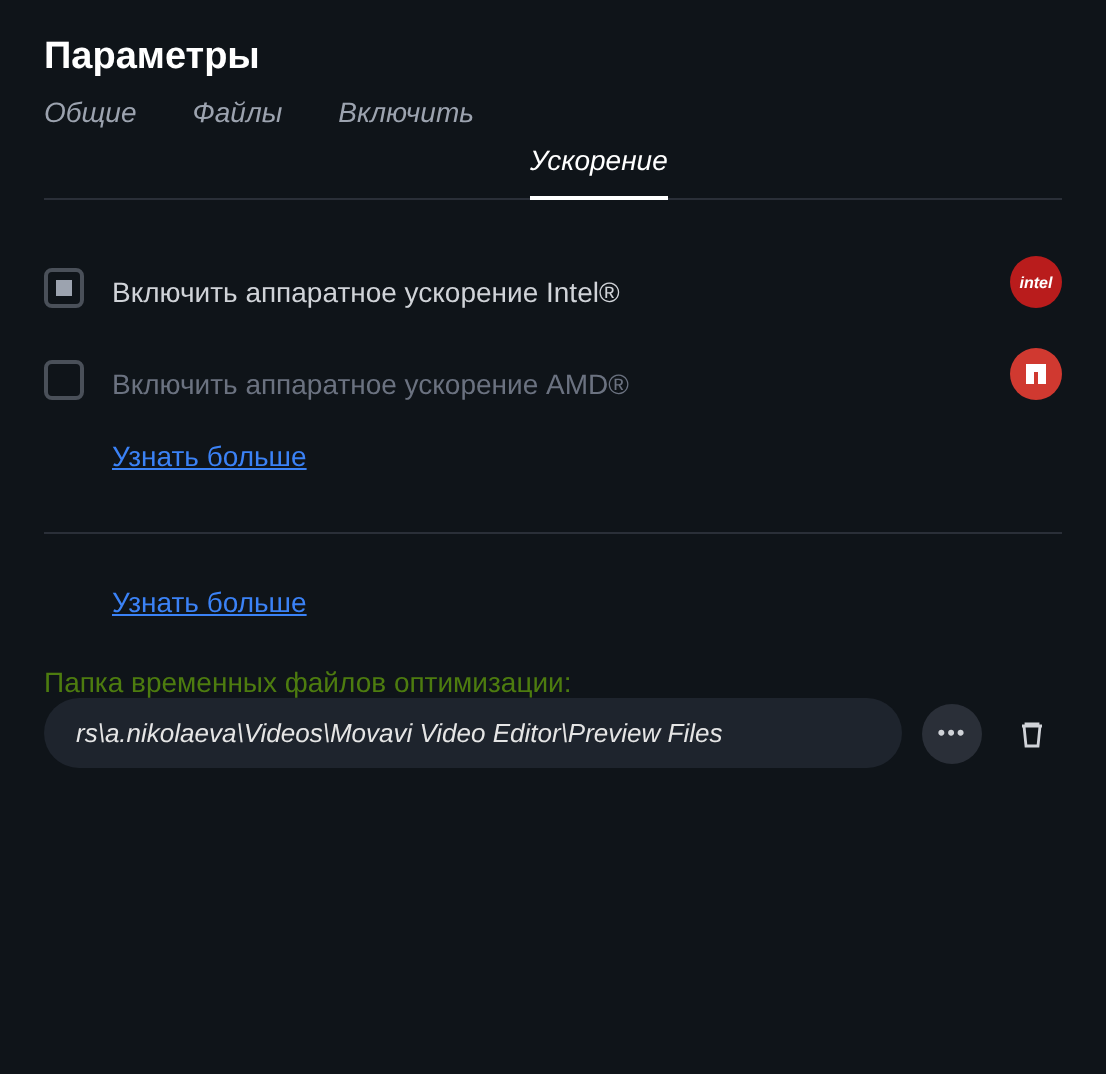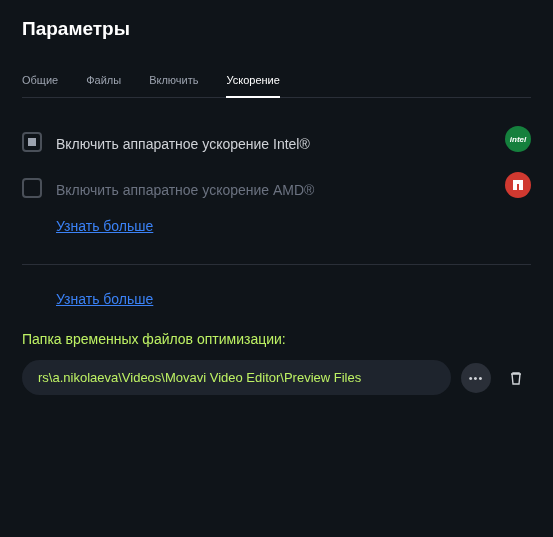--- a/index.html
+++ b/index.html
@@ -10,38 +10,40 @@
   width: 553px;
   height: 537px;
   padding: 18px 22px;
   font-size: 14px;
   overflow: hidden;
 }
 .title {
   font-size: 19px;
   font-weight: 600;
   color: #ffffff;
-  margin-bottom: 34px;
+  margin-bottom: 8px;
 }
 .tabs {
   display: flex;
   gap: 28px;
   border-bottom: 1px solid #2a2f38;
   margin-bottom: 28px;
 }
 .tab {
   padding-bottom: 10px;
   color: #9ca3af;
   cursor: pointer;
-  font-size: 11px;
+  font-size: 14px;
+  font-style: italic;
 }
 .tab.active {
   color: #ffffff;
   border-bottom: 2px solid #ffffff;
   margin-bottom: -1px;
+  margin-top: 24px;
 }
 .row {
   display: flex;
   align-items: flex-end;
   gap: 14px;
   margin-bottom: 20px;
 }
 .checkbox {
   width: 20px;
   height: 20px;
@@ -73,21 +75,21 @@
   height: 26px;
   border-radius: 50%;
   display: flex;
   align-items: center;
   justify-content: center;
   font-size: 10px;
   font-weight: 700;
   color: #fff;
   flex-shrink: 0;
 }
-.brand-intel { background: #15803d; }
+.brand-intel { background: #b91c1c; }
 .brand-nvidia { background: #76b900; }
 .brand-amd { background: #d03930; }
 .link {
   color: #3b82f6;
   text-decoration: underline;
   cursor: pointer;
   margin-left: 34px;
   margin-bottom: 20px;
   display: inline-block;
   font-size: 14px;
@@ -105,38 +107,39 @@
   border-radius: 50%;
   display: flex;
   align-items: center;
   justify-content: center;
   color: #3b82f6;
   font-size: 12px;
   font-weight: 700;
   cursor: pointer;
 }
 .folder-label {
-  color: #bef264;
-  margin-bottom: 13px;
+  color: #4d7c0f;
+  margin-bottom: 0;
   margin-top: 4px;
 }
 .path-row {
   display: flex;
   align-items: center;
   gap: 10px;
 }
 .path-input {
   flex: 1;
   background: #1e242d;
   border: none;
   border-radius: 20px;
   padding: 10px 16px;
-  color: #bef264;
+  color: #e5e5e5;
   font-size: 13px;
   outline: none;
+  font-style: italic;
 }
 .icon-btn {
   width: 30px;
   height: 30px;
   border-radius: 50%;
   background: #2a2f38;
   display: flex;
   align-items: center;
   justify-content: center;
   cursor: pointer;

